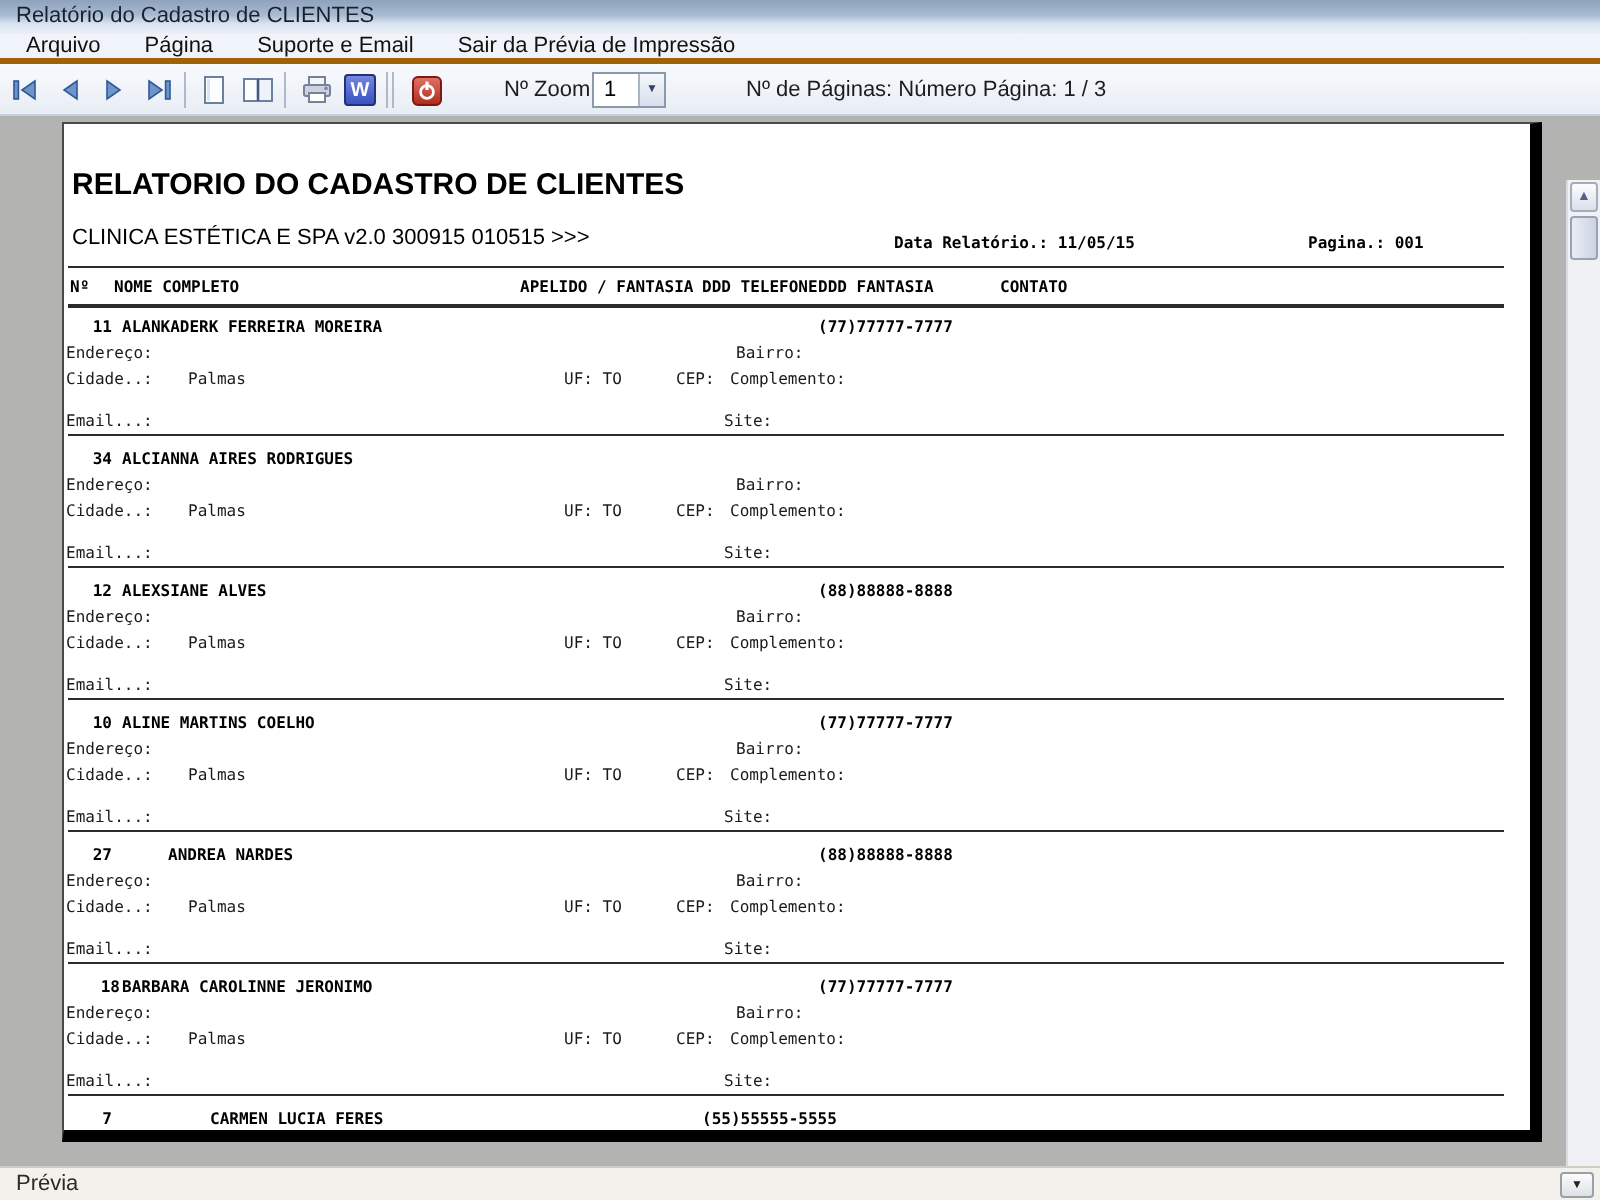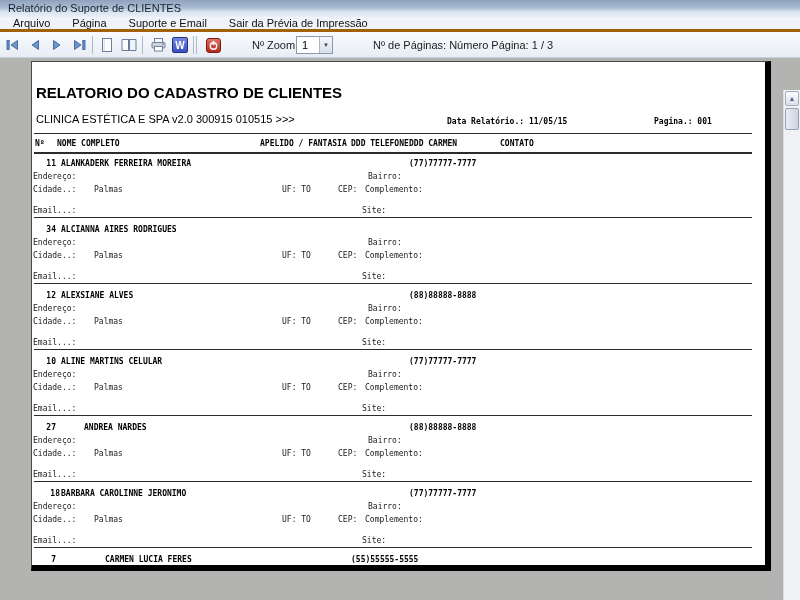--- a/index.html
+++ b/index.html
@@ -64,21 +64,21 @@
   .grip-btn { position:absolute; right:3px; top:2px; width:17px; height:13px; border:1px solid #9aa0a8;
     border-radius:2px; background:linear-gradient(#fcfcfc,#dde1e6); font-size:6px; color:#222;
     display:flex; align-items:center; justify-content:center; }
 </style>
 </head>
 <body>
 
 <div class="window">
 
   <div class="titlebar">
-    <span>Relatório do Suporte de CLIENTES</span>
+    <span>Relatório do Cadastro de CLIENTES</span>
   </div>
 
   <div class="menubar">
     <span class="menu-item">Arquivo</span>
     <span class="menu-item">Página</span>
     <span class="menu-item">Suporte e Email</span>
     <span class="menu-item">Sair da Prévia de Impressão</span>
   </div>
 
   <div class="toolbar">
@@ -157,21 +157,21 @@
       <div class="rtitle">RELATORIO DO CADASTRO DE CLIENTES</div>
       <div class="rsub">CLINICA ESTÉTICA E SPA v2.0 300915 010515 &gt;&gt;&gt;</div>
       <span class="mb" style="left:415px; top:55px;">Data Relatório.: 11/05/15</span>
       <span class="mb" style="left:622px; top:55px;">Pagina.: 001</span>
       <div class="rule" style="top:71px;"></div>
 
       <span class="mb" style="left:3px;   top:77px;">Nº</span>
       <span class="mb" style="left:25px;  top:77px;">NOME COMPLETO</span>
       <span class="mb" style="left:228px; top:77px;">APELIDO / FANTASIA</span>
       <span class="mb" style="left:319px; top:77px;">DDD TELEFONE</span>
-      <span class="mb" style="left:377px; top:77px;">DDD CARMEN</span>
+      <span class="mb" style="left:377px; top:77px;">DDD FANTASIA</span>
       <span class="mb" style="left:468px; top:77px;">CONTATO</span>
       <div class="rule" style="top:90px; height:2px;"></div>
 
       <div id="records">
           <div class="record" style="top: 97px;">
             <span class="mb" style="left: 0px; top: 0px; width: 24px; text-align: right;">11</span>
             <span class="mb" style="left: 29px; top: 0px;">ALANKADERK FERREIRA MOREIRA</span>
             <span class="mb" style="left: 377px; top: 0px;">(77)77777-7777</span>
             <span class="m" style="left: 1px; top: 13px;">Endereço:</span>
             <span class="m" style="left: 336px; top: 13px;">Bairro:</span>
@@ -208,21 +208,21 @@
             <span class="m" style="left: 62px; top: 26px;">Palmas</span>
             <span class="m" style="left: 250px; top: 26px;">UF: TO</span>
             <span class="m" style="left: 306px; top: 26px;">CEP:</span>
             <span class="m" style="left: 333px; top: 26px;">Complemento:</span>
             <span class="m" style="left: 1px; top: 47px;">Email...:</span>
             <span class="m" style="left: 330px; top: 47px;">Site:</span>
             <div class="rec-sep" style="top: 58px;"></div>
           </div>
           <div class="record" style="top: 295px;">
             <span class="mb" style="left: 0px; top: 0px; width: 24px; text-align: right;">10</span>
-            <span class="mb" style="left: 29px; top: 0px;">ALINE MARTINS CELULAR</span>
+            <span class="mb" style="left: 29px; top: 0px;">ALINE MARTINS COELHO</span>
             <span class="mb" style="left: 377px; top: 0px;">(77)77777-7777</span>
             <span class="m" style="left: 1px; top: 13px;">Endereço:</span>
             <span class="m" style="left: 336px; top: 13px;">Bairro:</span>
             <span class="m" style="left: 1px; top: 26px;">Cidade..:</span>
             <span class="m" style="left: 62px; top: 26px;">Palmas</span>
             <span class="m" style="left: 250px; top: 26px;">UF: TO</span>
             <span class="m" style="left: 306px; top: 26px;">CEP:</span>
             <span class="m" style="left: 333px; top: 26px;">Complemento:</span>
             <span class="m" style="left: 1px; top: 47px;">Email...:</span>
             <span class="m" style="left: 330px; top: 47px;">Site:</span>
@@ -266,14 +266,18 @@
         </div>
     </div>
 
     <div class="vscroll">
       <div class="sbtn" style="top:1px;">▲</div>
       <div class="sthumb"></div>
 
     </div>
   </div>
 
+  <div class="statusbar">
+    <span class="status-text">Prévia</span>
+    <div class="grip-btn">▼</div>
+  </div>
 
 </div>
 
 </body></html>

